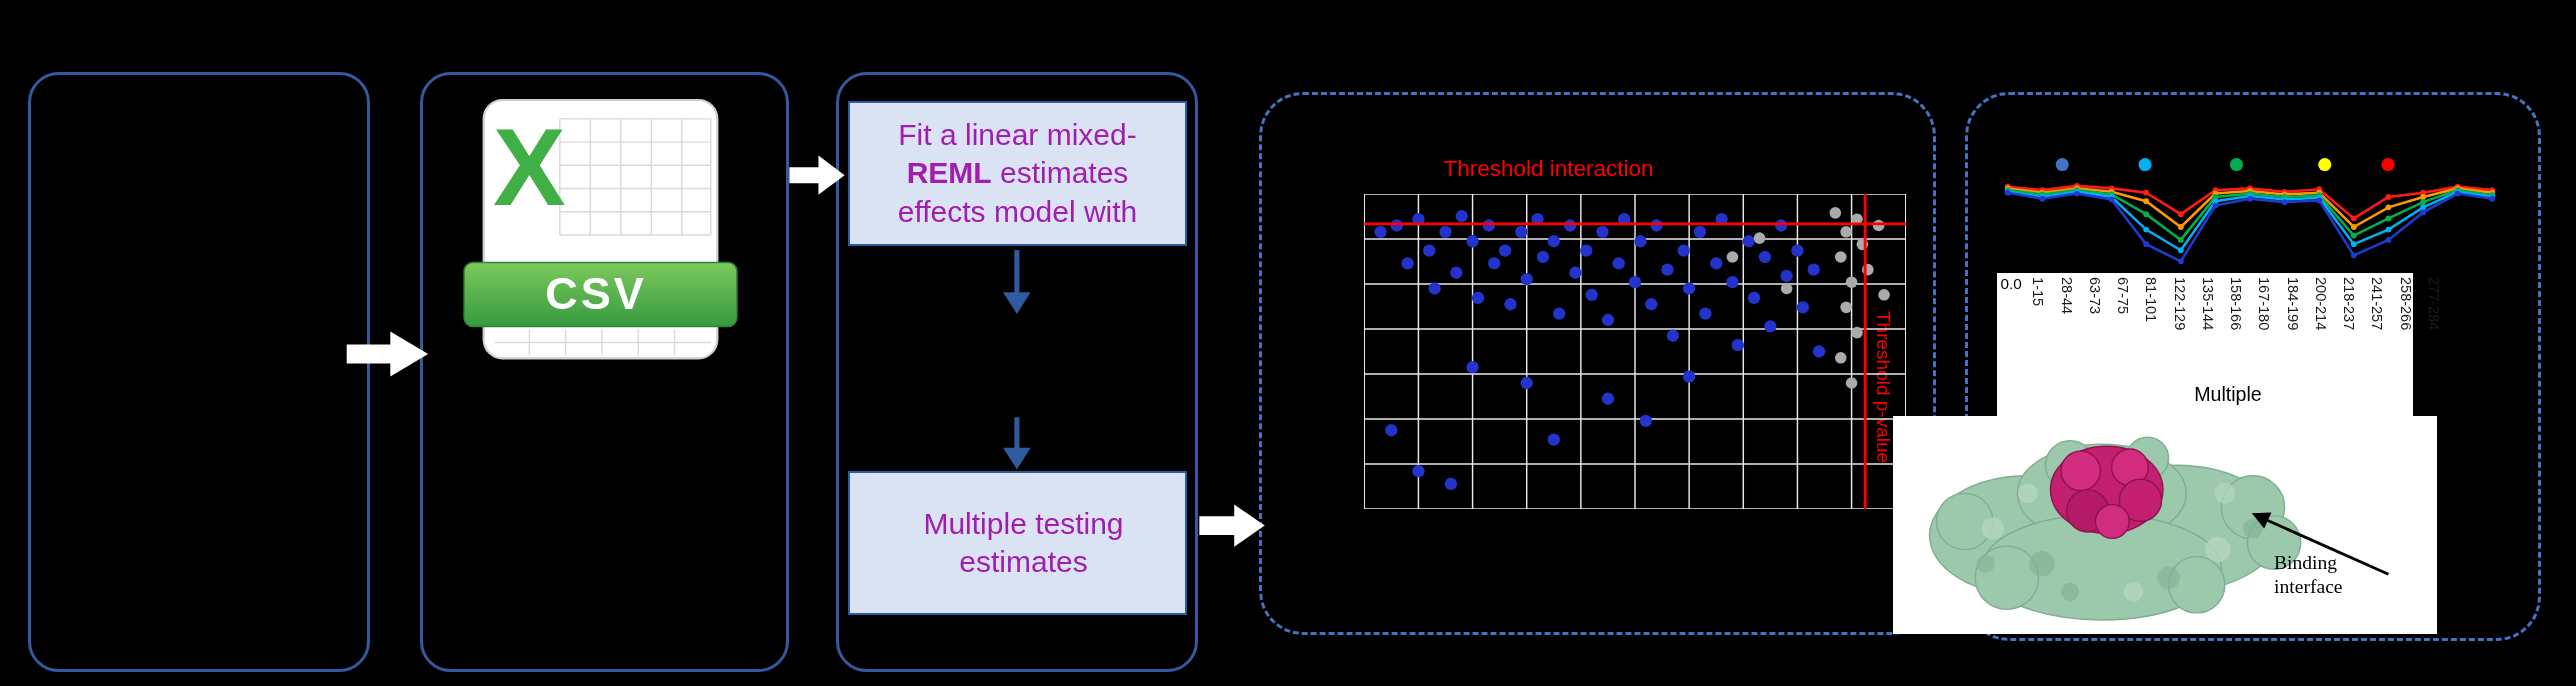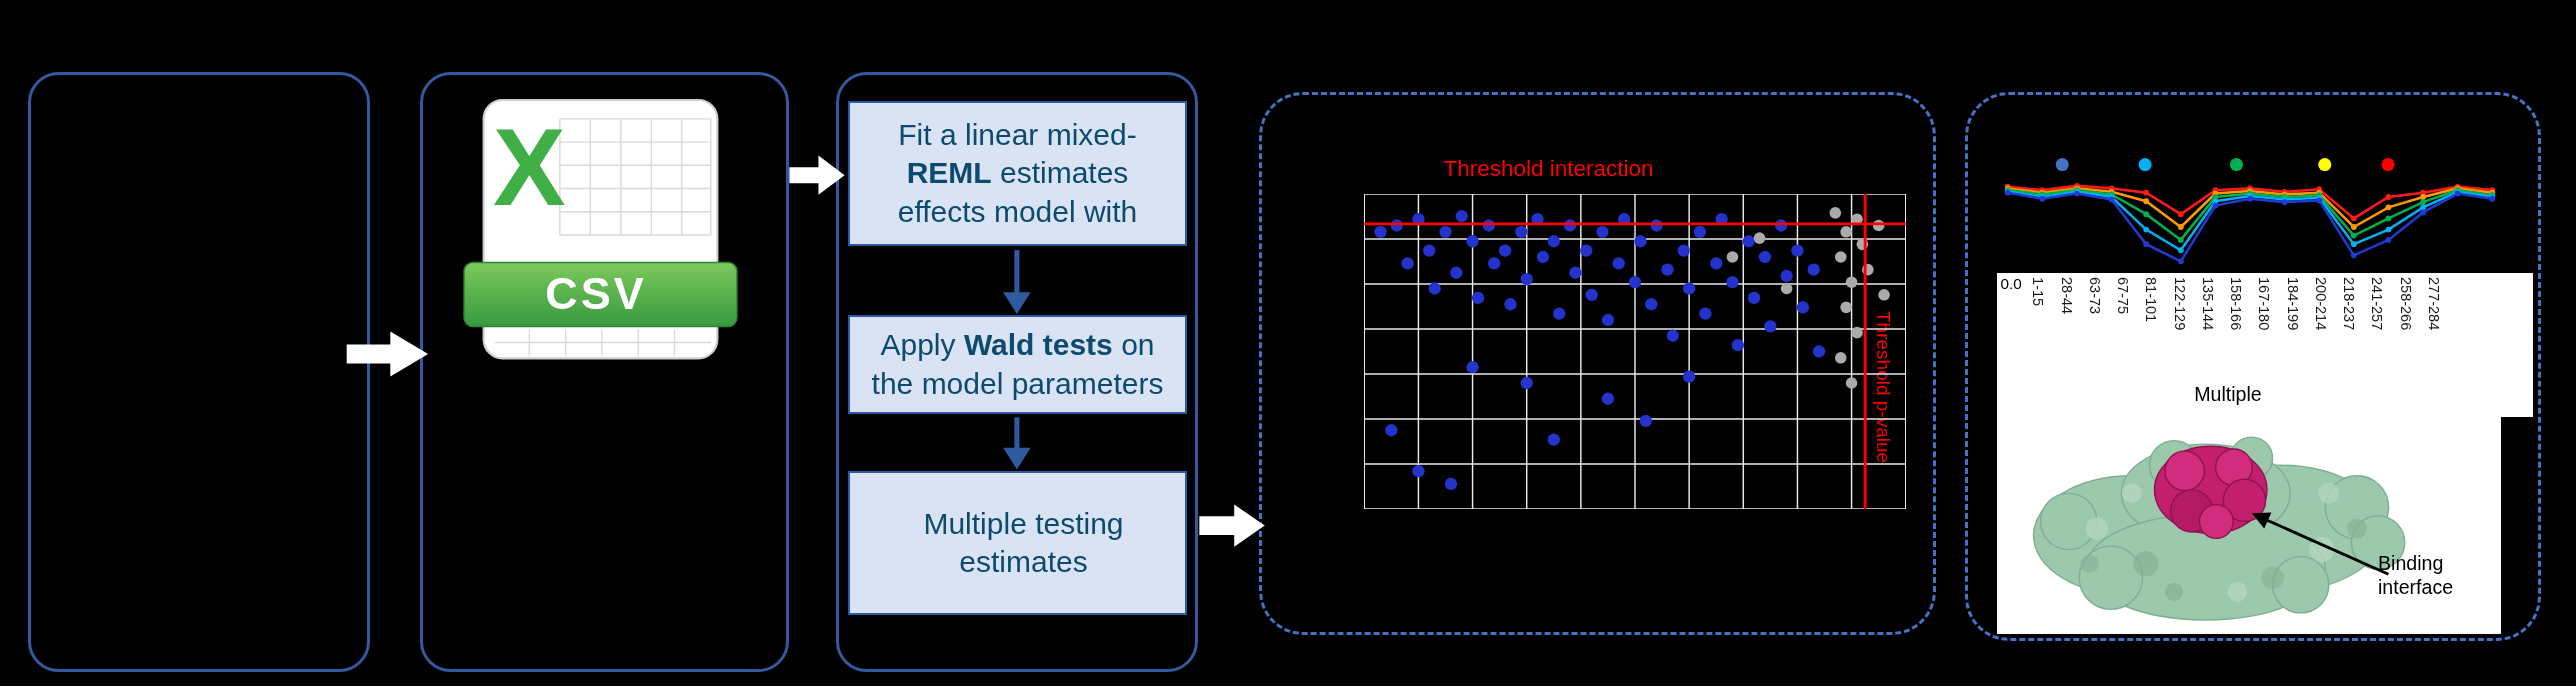--- a/index.html
+++ b/index.html
@@ -9,34 +9,34 @@
   .solid{border:3.6px solid #35599e;border-radius:30.5px;}
   .dashed{border:3.6px dashed #4472c4;border-radius:44px;}
   #panel-1{left:28px;top:72px;width:342px;height:600px;}
   #panel-2{left:420px;top:72px;width:369px;height:600px;}
   #panel-3{left:836px;top:72px;width:362px;height:600px;}
   #panel-4{left:1259px;top:92px;width:677px;height:543px;}
   #panel-5{left:1965px;top:92px;width:576px;height:549px;}
   .flow-box{position:absolute;left:848px;width:339px;box-sizing:border-box;
             background:#dae3f3;border:2.2px solid #2e5b9f;
             display:flex;flex-direction:column;justify-content:center;align-items:center;
-            text-align:center;font-size:30px;line-height:1.28;color:#0c4a6e;}
+            text-align:center;font-size:30px;line-height:1.28;color:#a21caf;}
   #flow-box-1{top:101px;height:145px;}
   #flow-box-2{top:315px;height:99px;}
   #flow-box-3{top:471px;height:144px;padding-left:12px;}
   svg.abs{position:absolute;}
   #csv-icon{left:451px;top:94px;}
   #scatter-svg{left:1364px;top:194px;}
   #scatter-title{position:absolute;left:1403px;top:148px;width:291px;text-align:center;
                  font-size:22.5px;color:#ff0000;margin-top:8px;}
   #scatter-side{position:absolute;left:1872px;top:311px;writing-mode:vertical-rl;
                 font-size:19px;color:#ff0000;}
   #epitope-svg{left:1999px;top:155px;}
-  #axis-box{position:absolute;left:1997px;top:273px;width:536px;height:144px;background:#fff;}
-  #protein-box{position:absolute;left:1997px;top:416px;width:504px;height:218px;background:#fff;}
+  #axis-box{position:absolute;left:1997px;top:273px;width:416px;height:144px;background:#fff;}
+  #protein-box{position:absolute;left:1893px;top:416px;width:544px;height:218px;background:#fff;font-family:Liberation Serif, serif;}
   #ytick{position:absolute;left:3.6px;top:1.5px;font-size:15.3px;color:#000;}
   .xlab{position:absolute;top:4.4px;writing-mode:vertical-rl;font-size:14.5px;color:#1a1a1a;}
   #xtitle{position:absolute;top:110px;left:0;width:462px;text-align:center;font-size:19.6px;color:#000;}
   #protein-svg{left:22px;top:0px;}
   #binding-label{position:absolute;left:381px;top:135px;width:128px;font-size:19.6px;
                  color:#000;white-space:pre-line;line-height:1.25;}
   #overlay{position:absolute;left:0;top:0;pointer-events:none;z-index:30;}
 </style>
 </head>
 <body>
@@ -78,24 +78,20 @@
     <text x="58" y="152" font-size="150" font-weight="bold" fill="#3faf46" font-family="Liberation Sans, sans-serif">X</text>
     <rect x="18" y="232" width="376" height="88" rx="12" fill="url(#gr)" stroke="#2e8435" stroke-width="2"></rect>
     <text x="130" y="296" font-size="62" font-weight="bold" fill="#ffffff" letter-spacing="4" font-family="Liberation Sans, sans-serif">CSV</text>
   </svg>
 
   <div class="panel solid" id="panel-3"></div>
   <div class="flow-box" id="flow-box-1">
       <div><span>Fit a linear mixed-</span></div>
       <div><b>REML</b><span> estimates</span></div>
       <div><span>effects model with</span></div>
-    </div>
-  <div class="flow-box" id="flow-box-2">
-      <div><span>Apply </span><b>Wald tests</b><span> on</span></div>
-      <div><span>the model parameters</span></div>
     </div>
   <div class="flow-box" id="flow-box-3">
       <div><span>Multiple testing</span></div>
       <div><span>estimates</span></div>
     </div>
 
   <div class="panel dashed" id="panel-4"></div>
   <div id="scatter-title">Threshold interaction</div>
   <div id="scatter-side">Threshold p-value</div>
   <svg class="abs" id="scatter-svg" width="542" height="315" viewBox="0 0 746 434">

